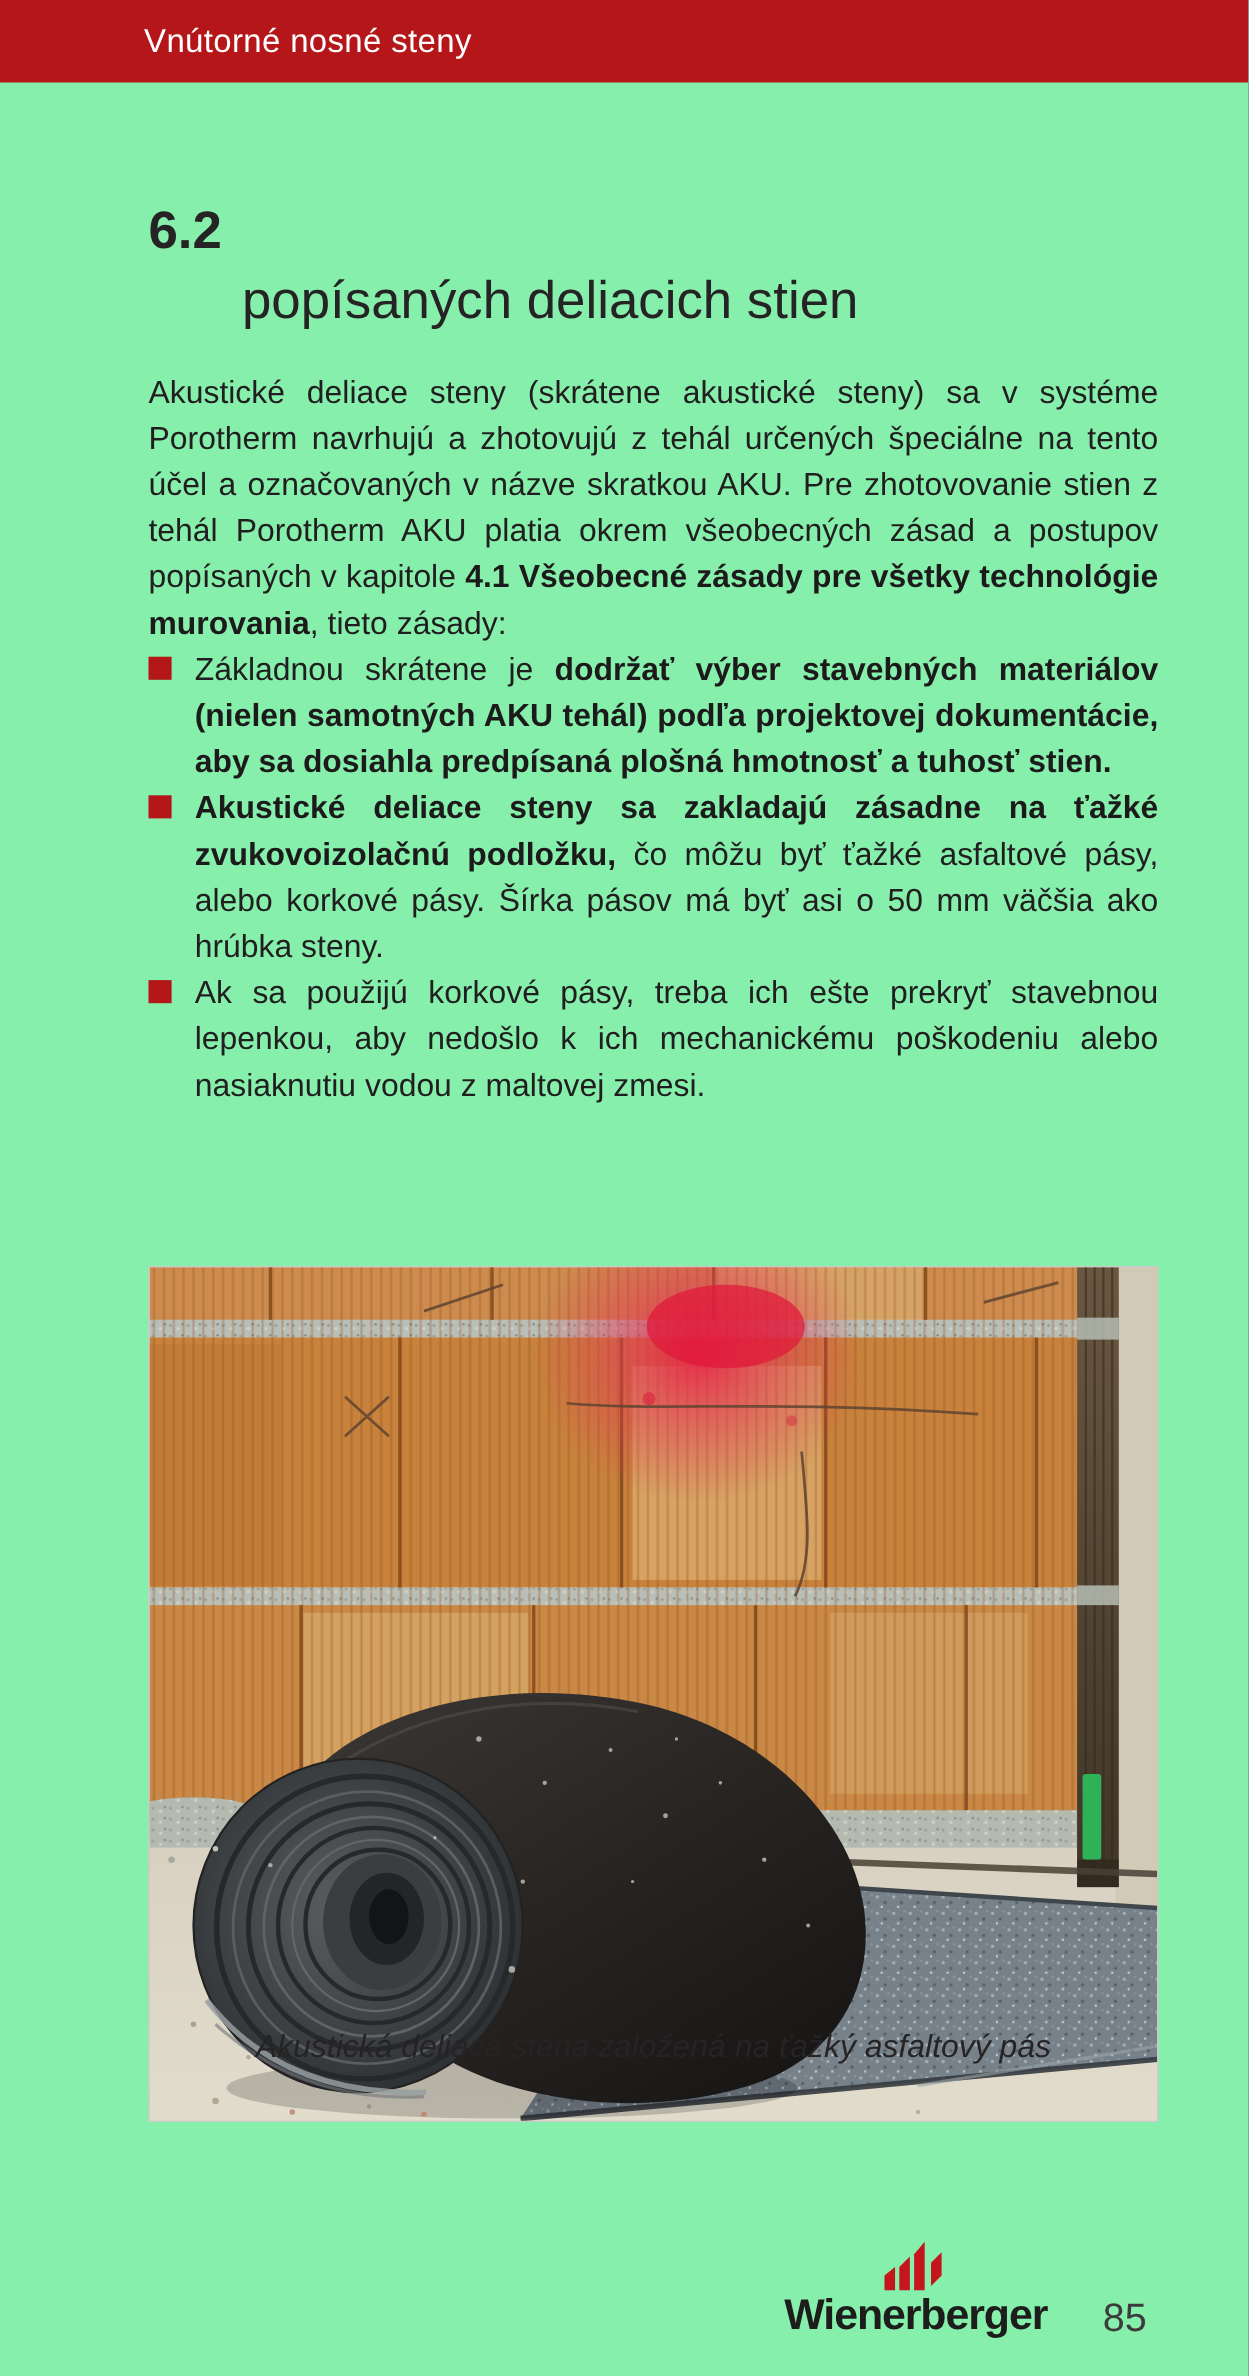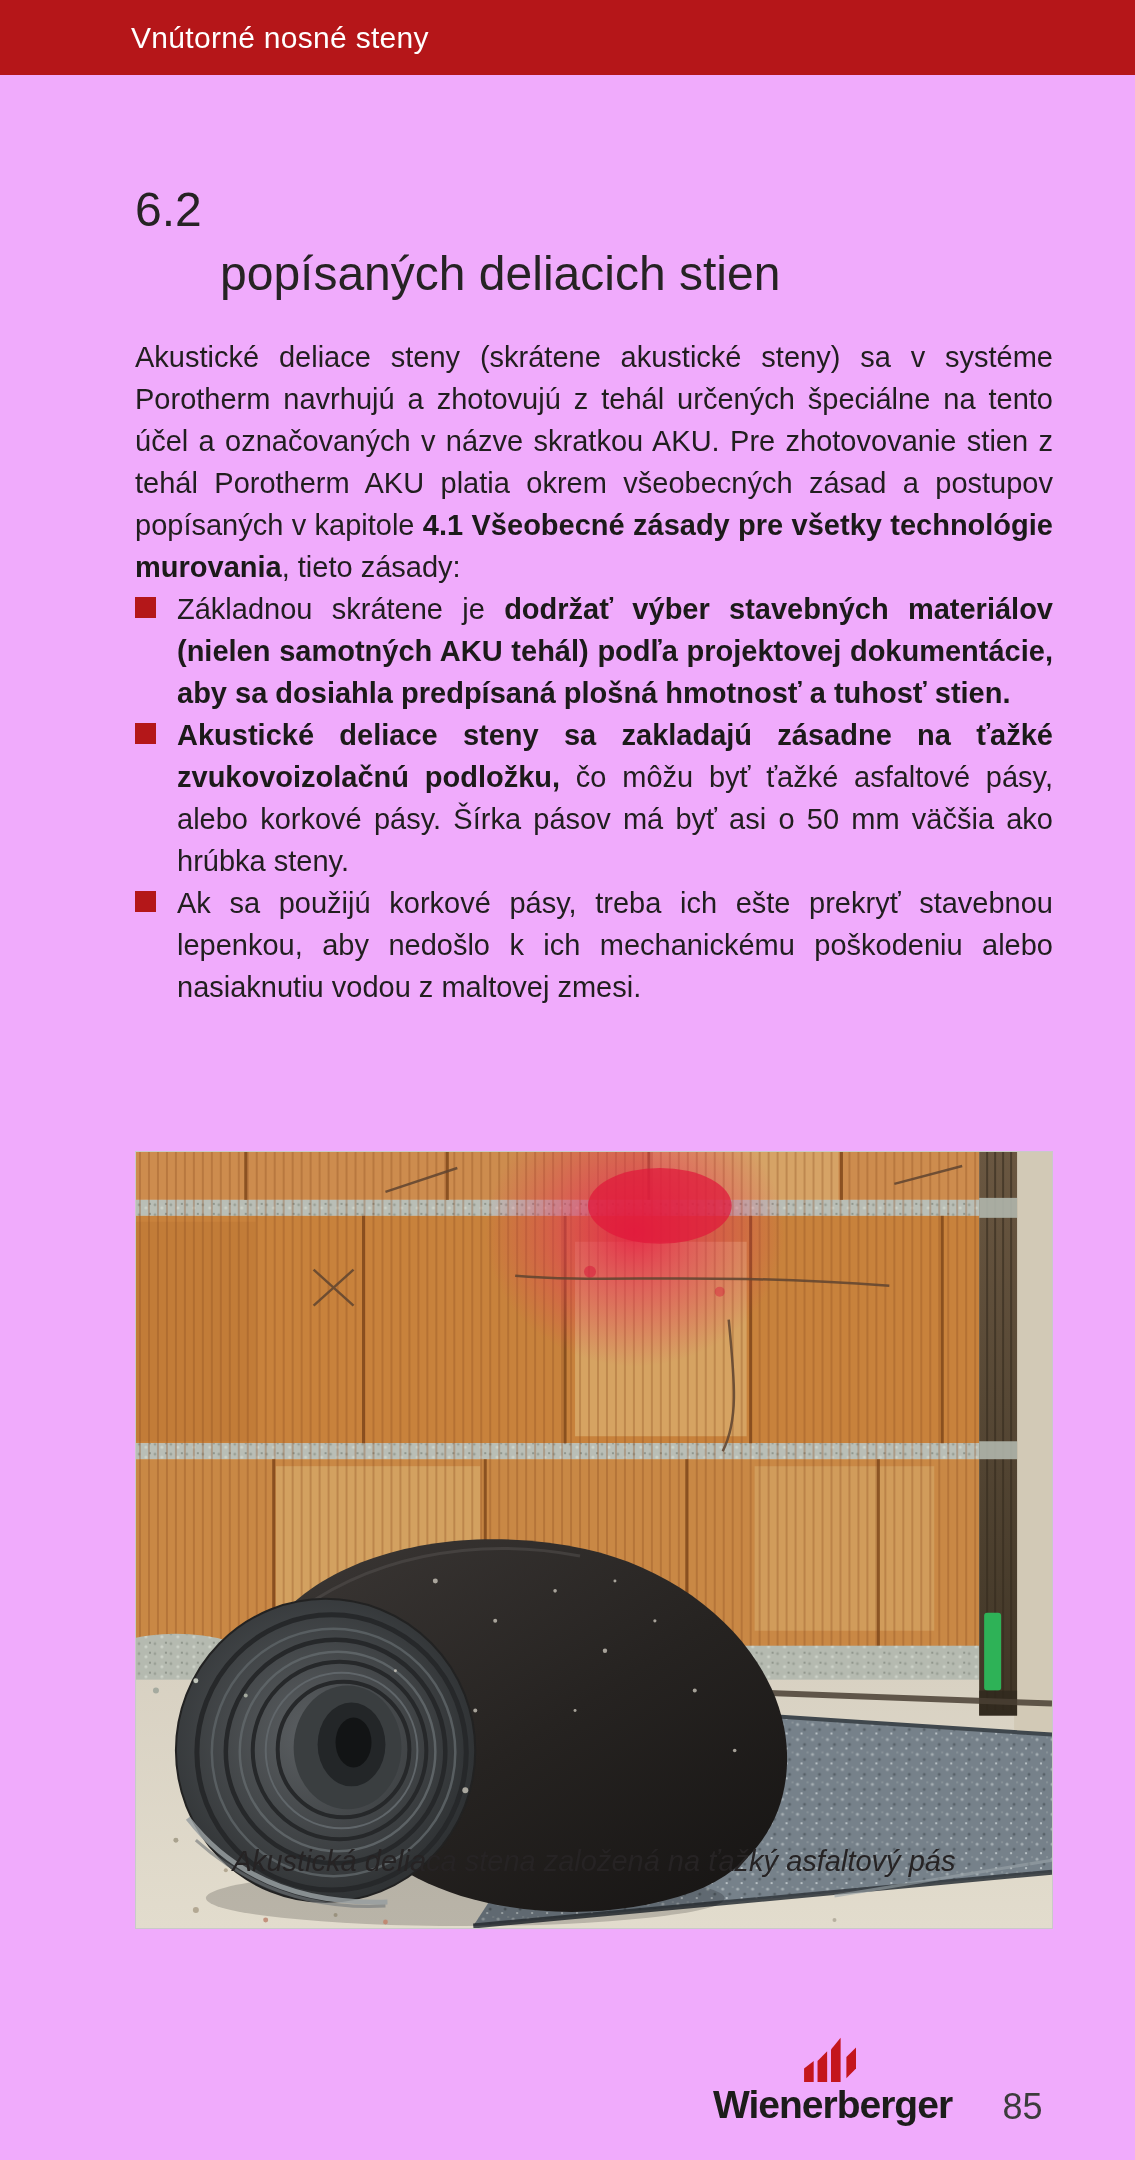--- a/index.html
+++ b/index.html
@@ -1,35 +1,35 @@
 <!DOCTYPE html>
 <html lang="sk" style="--brand-red: #b51619; --bullet-red: #b41719;"><head>
 <meta charset="utf-8">
 <style>
   html,body{margin:0;padding:0;background:#777;}
   .page{
-    position:relative;width:1135px;height:2160px;background:#f0abfc;
+    position:relative;width:1135px;height:2160px;background:#86efac;
     font-family:"Liberation Sans",sans-serif;color:#211e1f;overflow:hidden;
     margin:0 auto;
   }
   
   .chapter-bar{
     position:absolute;top:0;left:0;width:1135px;height:75px;
     background:var(--brand-red,#b51619);display:flex;align-items:center;
   }
   .chapter-bar .chapter-label{
     color:#ffffff;font-size:30px;margin-left:131px;font-weight:400;letter-spacing:.3px;
   }
   
   .section-title{
     position:absolute;top:178px;left:135px;width:950px;
     font-size:48px;line-height:64px;color:#262324;font-weight:400;
     display:grid;grid-template-columns:85px auto;white-space:pre-wrap;
   }
-  .section-title .num{grid-row:1;}
+  .section-title .num{grid-row:1;font-weight:bold;}
   .section-title .t1{grid-row:1;}
   .section-title .t2{grid-row:2;grid-column:2;}
   
   .copy{
     position:absolute;top:336px;left:135px;width:918px;
     font-size:29px;line-height:42px;text-align:justify;color:#211e1f;
   }
   .copy p{margin:0;}
   .copy b{font-weight:bold;color:#1c1a1a;}
   ul.bullets{list-style:none;margin:0;padding:0;}

